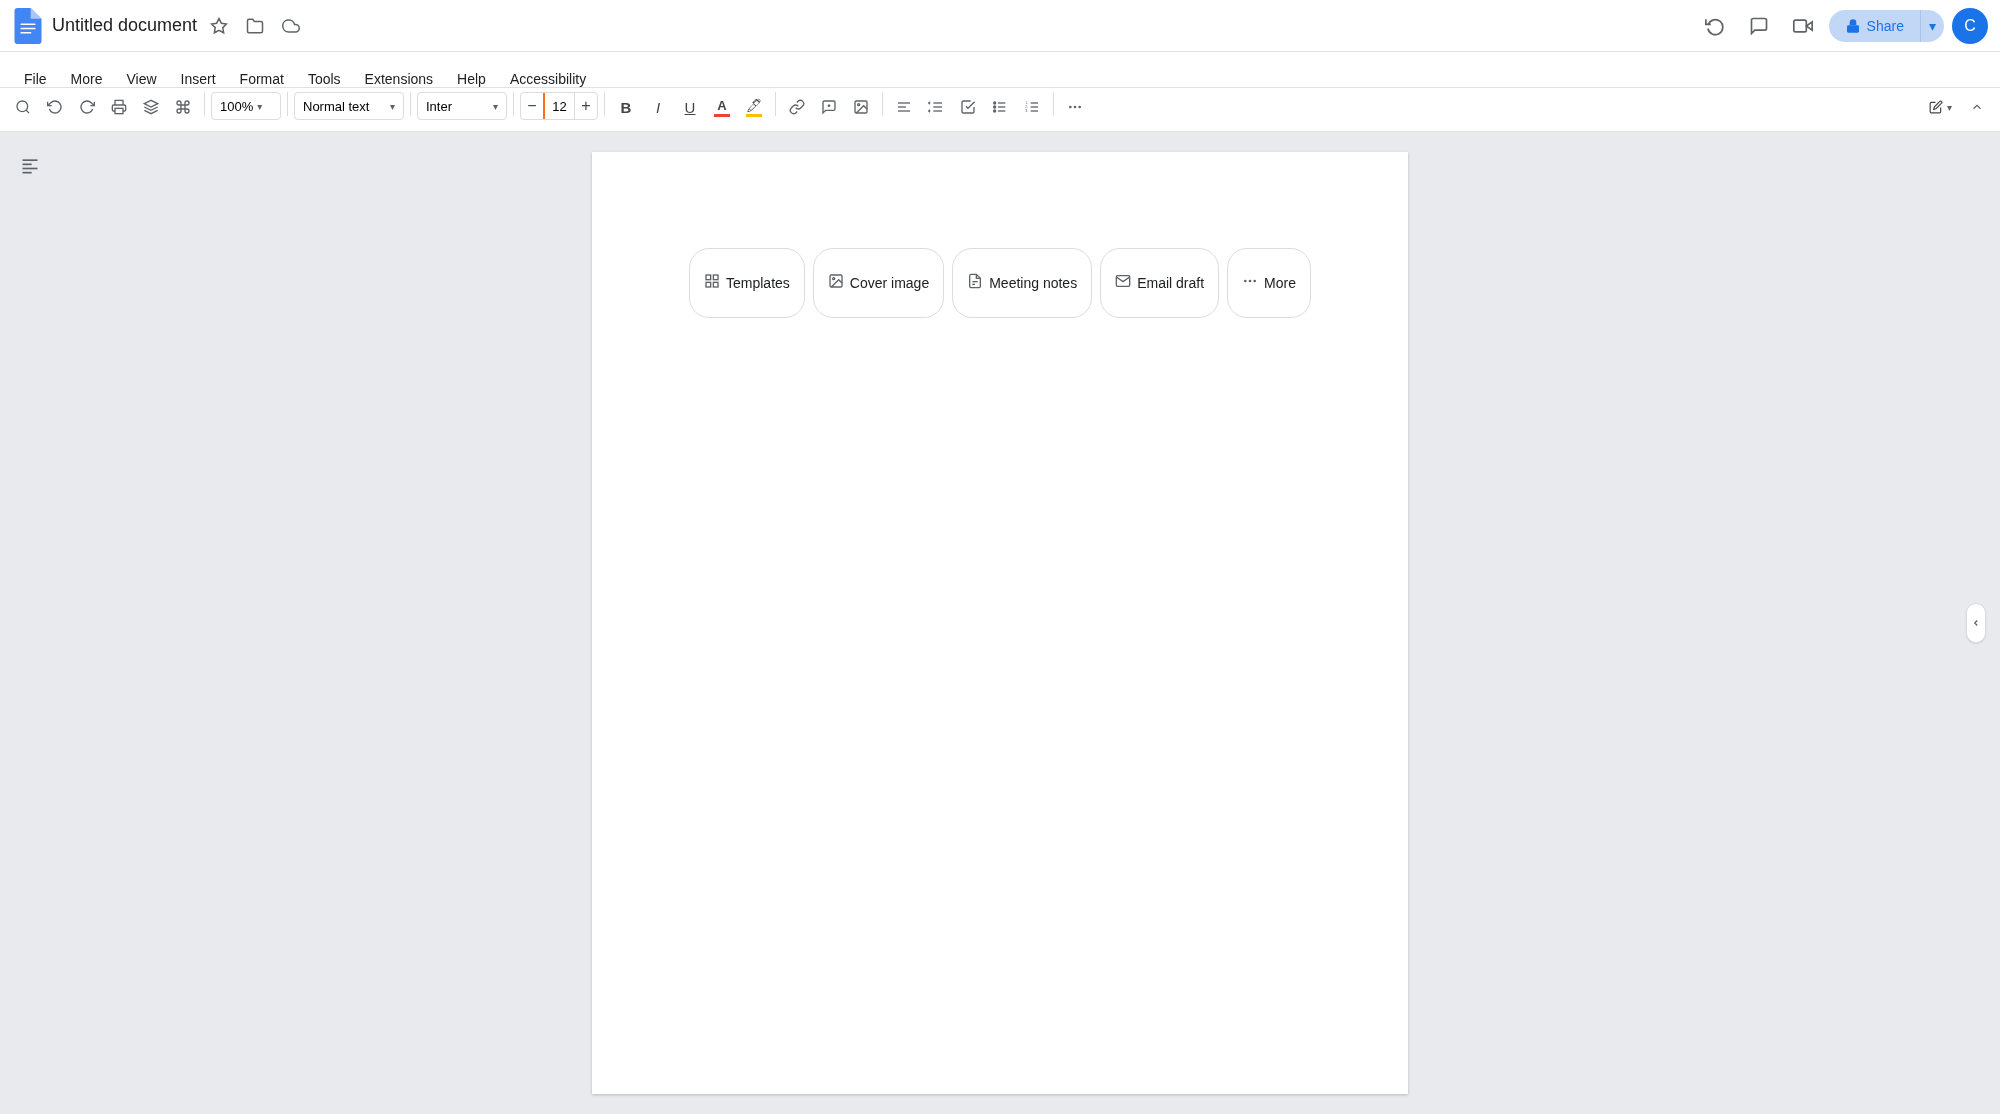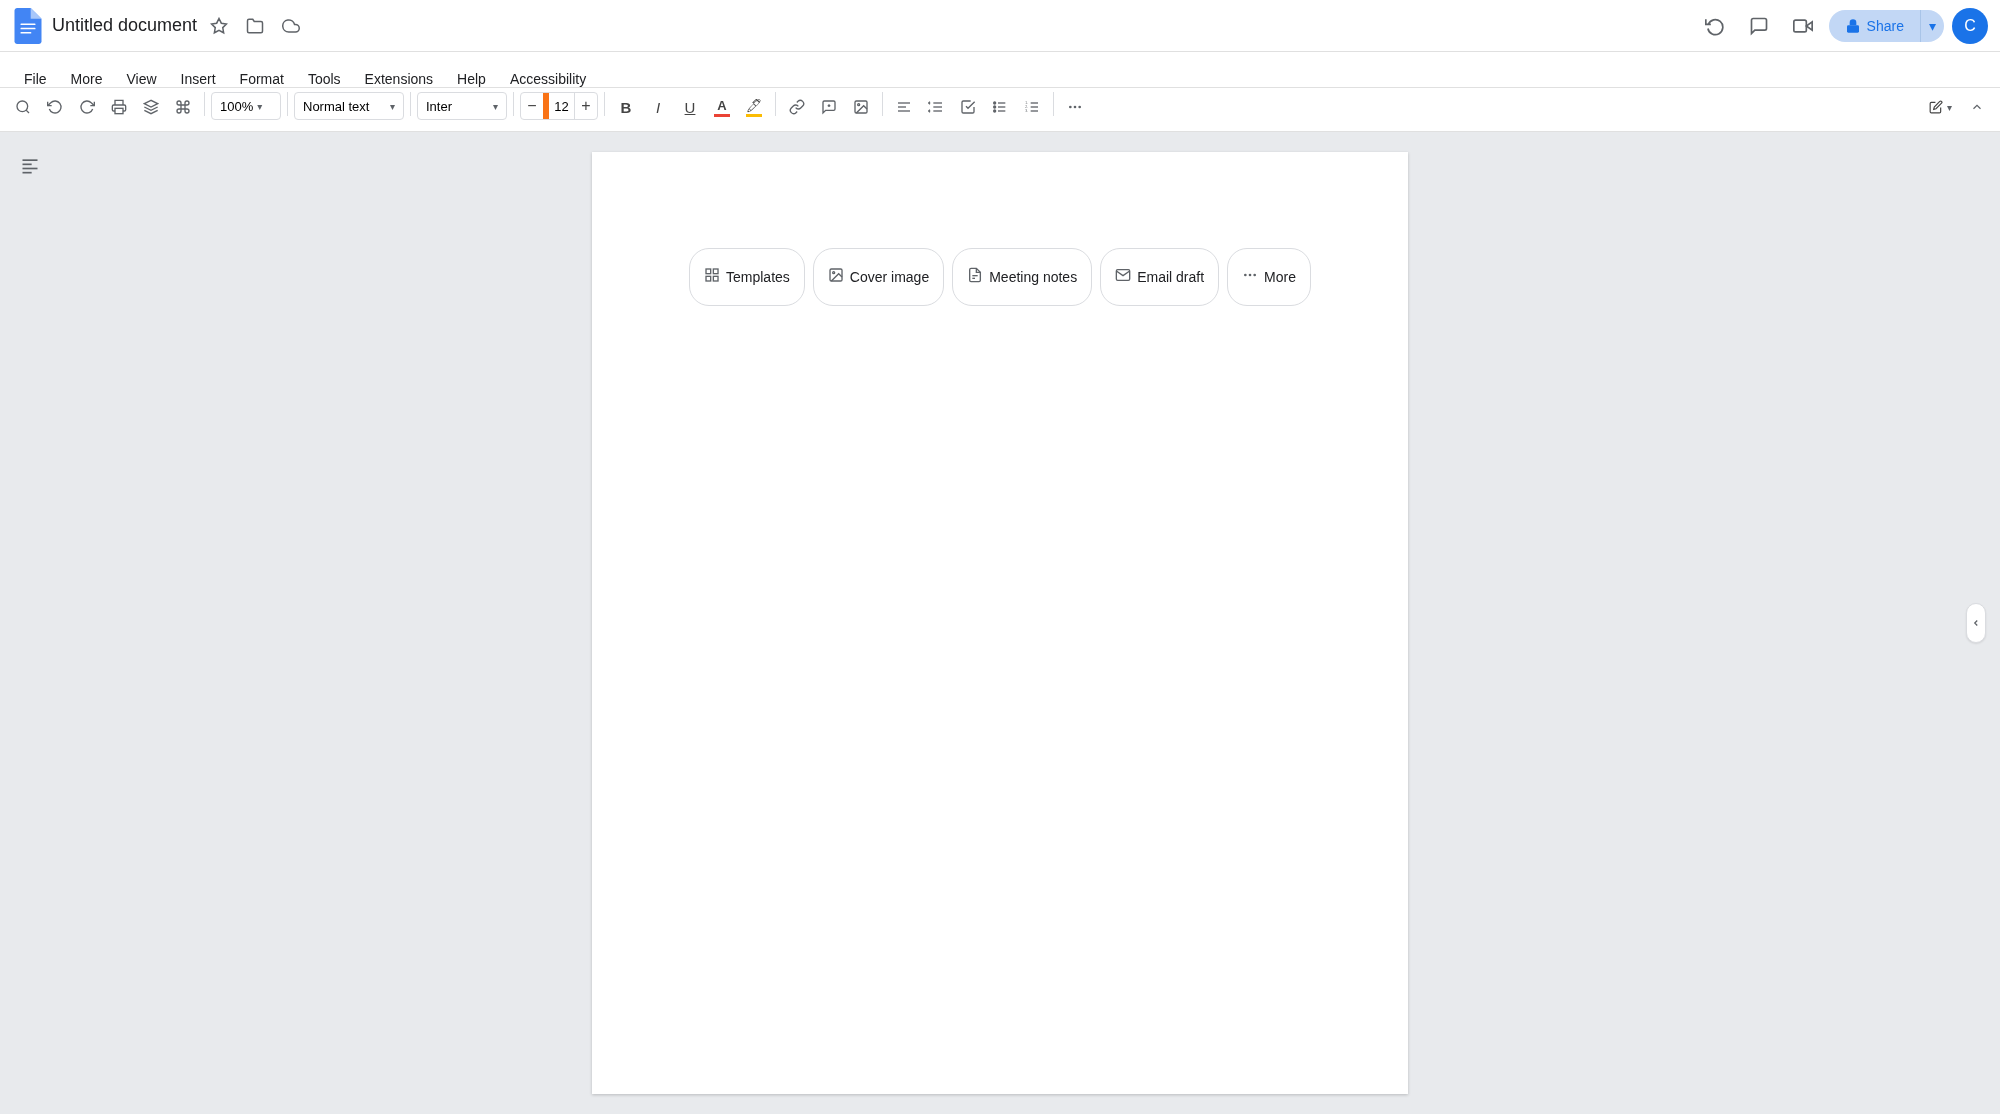--- a/index.html
+++ b/index.html
@@ -198,21 +198,21 @@
       cursor: pointer;
       color: #444;
       font-size: 16px;
       border: none;
       background: transparent;
     }
     .font-size-input {
       width: 32px;
       text-align: center;
       border: none;
-      border-left: 6px solid #f97316;
+      border-left: 2px solid #f97316;
       border-right: 1px solid #dadce0;
       height: 100%;
       font-size: 13px;
       outline: none;
       padding: 0;
     }
     .toolbar-bold { font-weight: bold; font-size: 15px; }
     .toolbar-italic { font-style: italic; font-size: 15px; }
     .toolbar-underline { text-decoration: underline; font-size: 15px; }
     .text-color-btn {
@@ -283,21 +283,21 @@
       left: 50%;
       transform: translateX(-50%);
       display: flex;
       gap: 8px;
       align-items: center;
     }
     .chip {
       display: flex;
       align-items: center;
       gap: 6px;
-      padding: 18px 14px;
+      padding: 24px 14px;
       border: 1px solid #dadce0;
       border-radius: 20px;
       font-size: 14px;
       color: #202124;
       background: #fff;
       cursor: pointer;
       white-space: nowrap;
     }
     .chip-icon {
       font-size: 16px;

